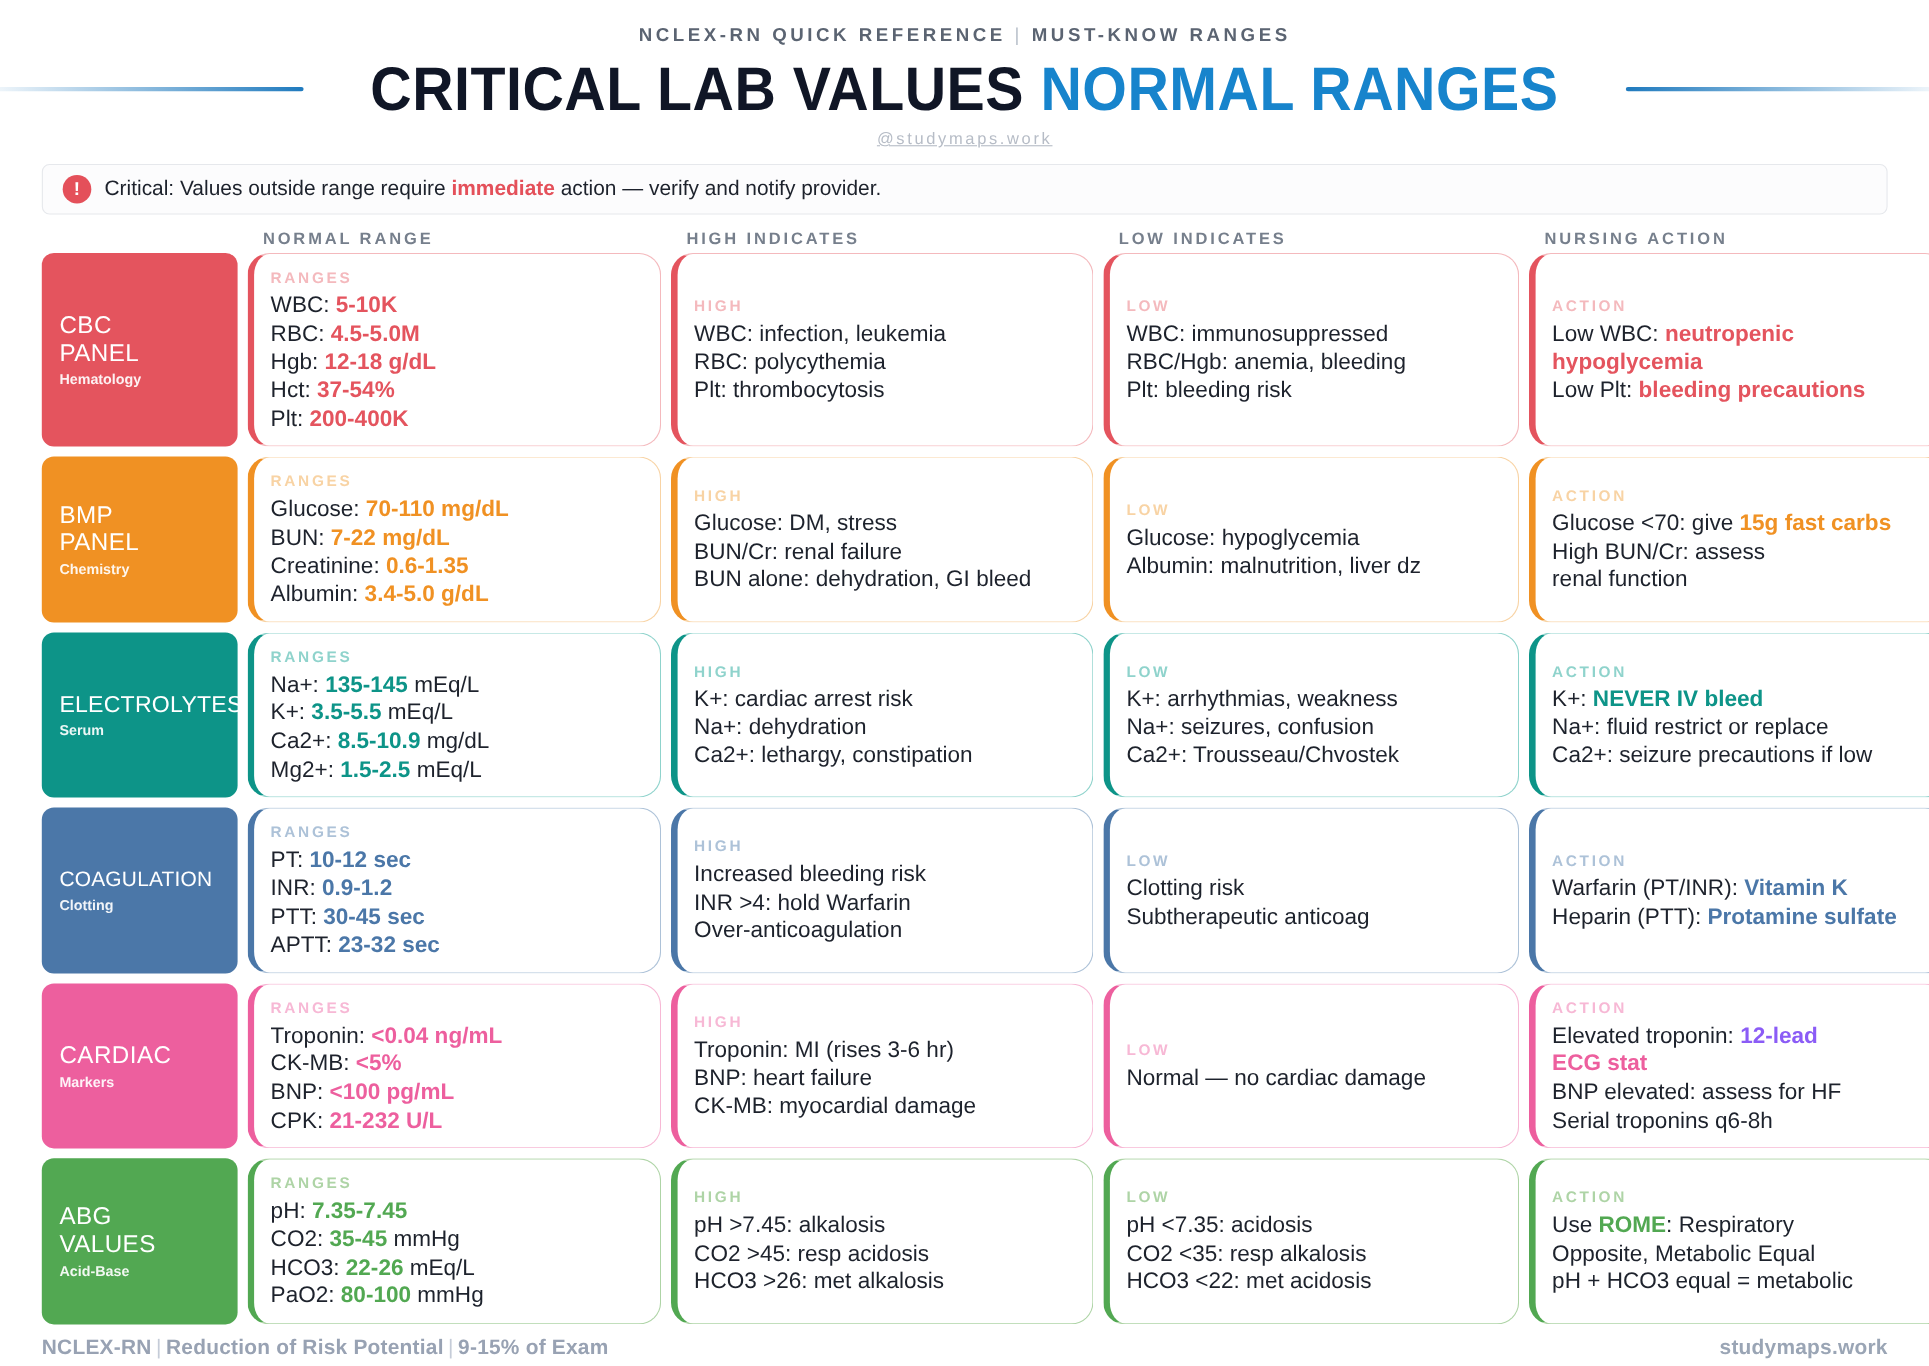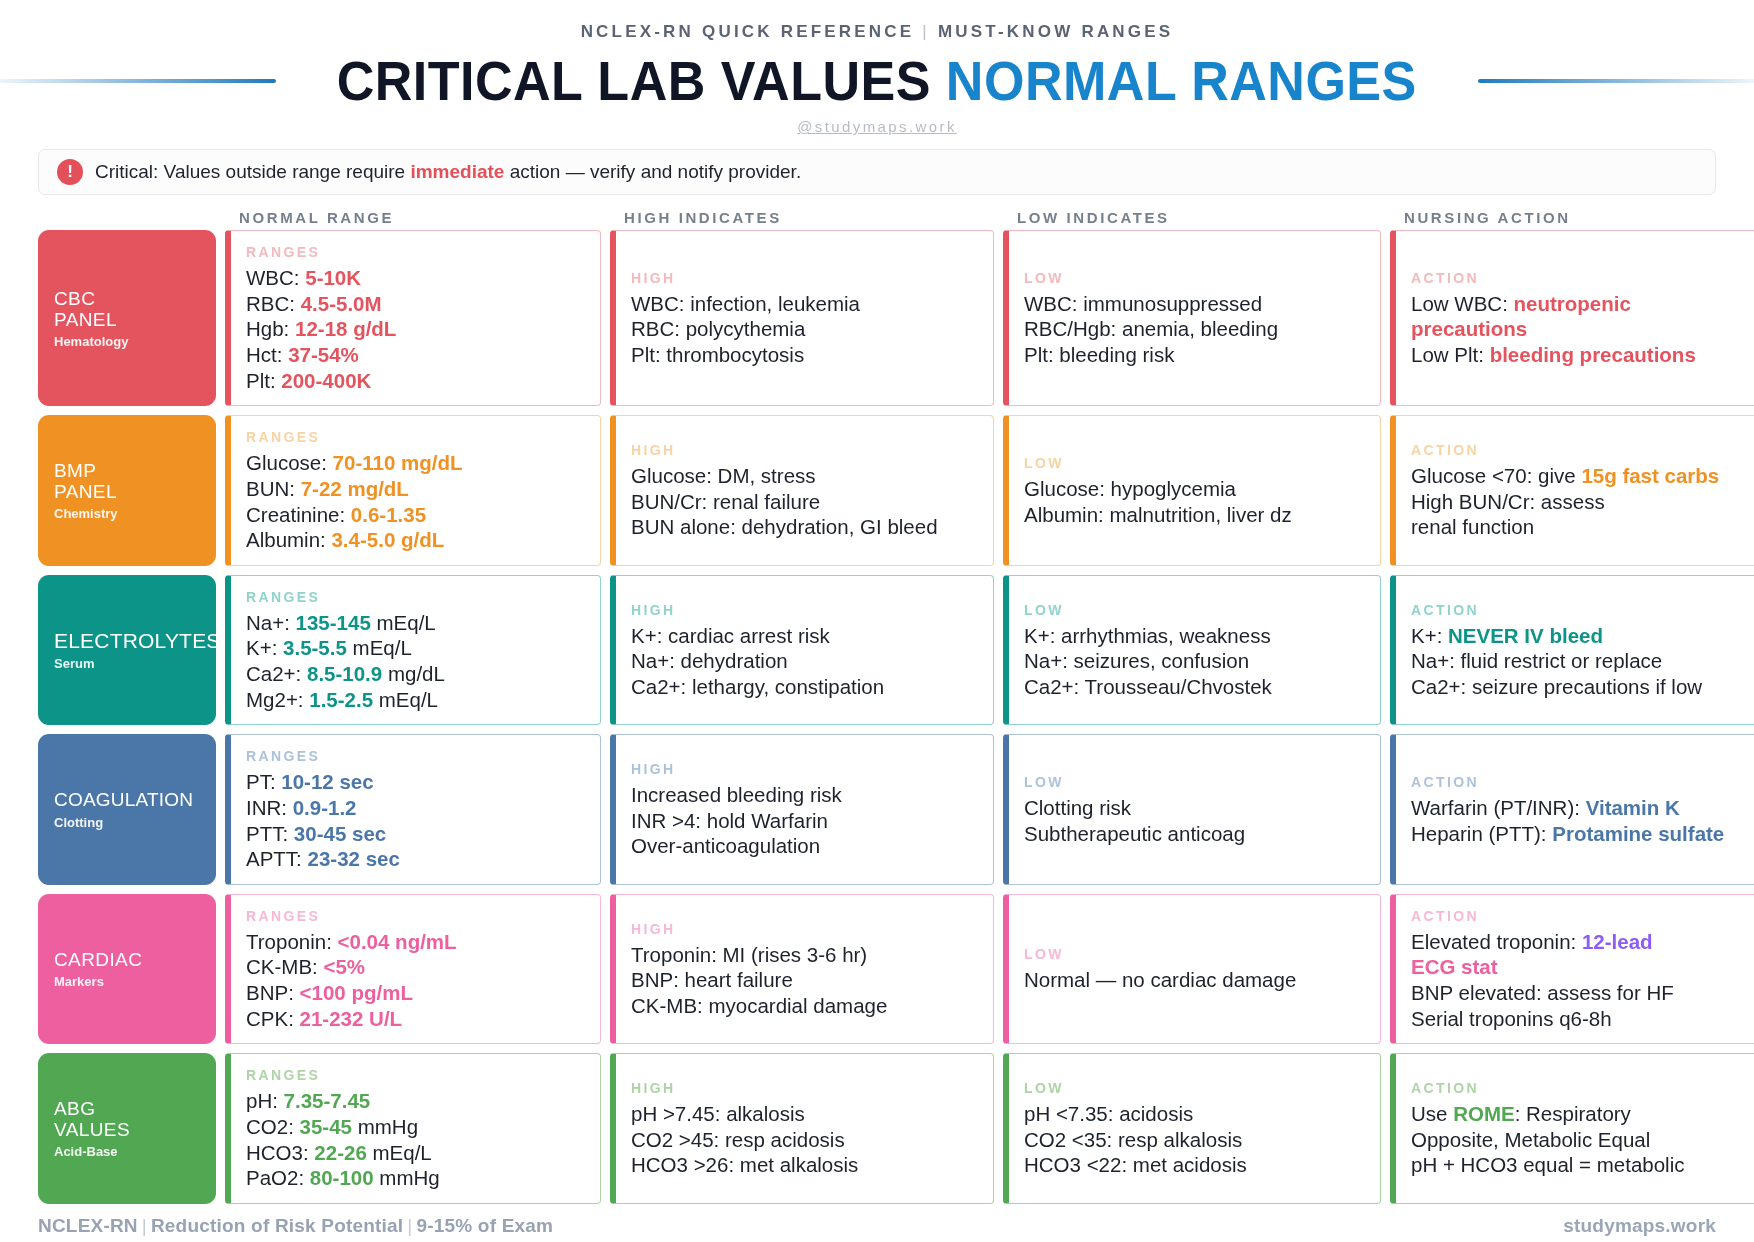--- a/index.html
+++ b/index.html
@@ -132,37 +132,37 @@
   .cat-tile {
     border-radius: 11px;
     padding: 0 16px;
     display: flex;
     flex-direction: column;
     justify-content: center;
     color: #ffffff;
     min-height: 144px;
   }
   .cat-name {
-    font-size: 19px;
+    font-size: 22px;
     font-weight: 400;
     line-height: 1.12;
     letter-spacing: 0.4px;
   }
   .cat-name.sm  { font-size: 19px; letter-spacing: 0.2px; }
   .cat-name.xsm { font-size: 21px; letter-spacing: 0.2px; }
   .cat-sub {
     font-size: 13px;
     font-weight: 700;
     margin-top: 4px;
     color: rgba(255,255,255,0.92);
   }
 
   .card {
     background: #ffffff;
-    border-radius: 4px;
+    border-radius: 20px;
     border: 1px solid #e9ecef;
     border-left-width: 6px;
     border-left-style: solid;
     padding: 13px 16px 12px 15px;
     display: flex;
     flex-direction: column;
     justify-content: center;
     min-height: 144px;
   }
   .card.centered { justify-content: center; }
@@ -250,21 +250,21 @@
       </div>
       <div class="card" style="border-color: rgb(244, 185, 189) rgb(244, 185, 189) rgb(244, 185, 189) rgb(228, 84, 94);">
         <div class="card-label" style="color:#f4b9bd">LOW</div>
         <div class="line">WBC: immunosuppressed</div>
         <div class="line">RBC/Hgb: anemia, bleeding</div>
         <div class="line">Plt: bleeding risk</div>
       </div>
       <div class="card" style="border-color: rgb(244, 185, 189) rgb(244, 185, 189) rgb(244, 185, 189) rgb(228, 84, 94);">
         <div class="card-label" style="color:#f4b9bd">ACTION</div>
         <div class="line">Low WBC: <span class="v" style="color:#e4545e">neutropenic</span></div>
-        <div class="line"><span class="v" style="color:#e4545e">precautions</span></div>
+        <div class="line"><span class="v" style="color:#e4545e">hypoglycemia</span></div>
         <div class="line">Low Plt: <span class="v" style="color:#e4545e">bleeding precautions</span></div>
       </div>
       <div class="cat-tile" style="background: rgb(240, 145, 35);">
         <div class="cat-name ">BMP<br>PANEL</div>
         <div class="cat-sub">Chemistry</div>
       </div>
       <div class="card" style="border-color: rgb(248, 211, 164) rgb(248, 211, 164) rgb(248, 211, 164) rgb(240, 145, 35);">
         <div class="card-label" style="color:#f8d3a4">RANGES</div>
         <div class="line">Glucose:<span class="v" style="color:#f09123"> 70-110 mg/dL</span></div>
         <div class="line">BUN:<span class="v" style="color:#f09123"> 7-22 mg/dL</span></div>

